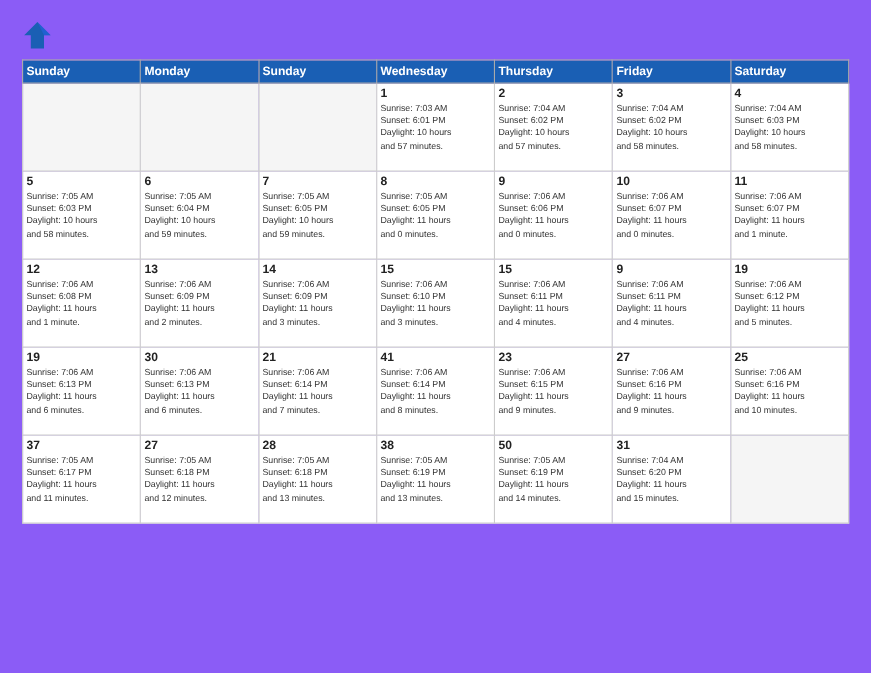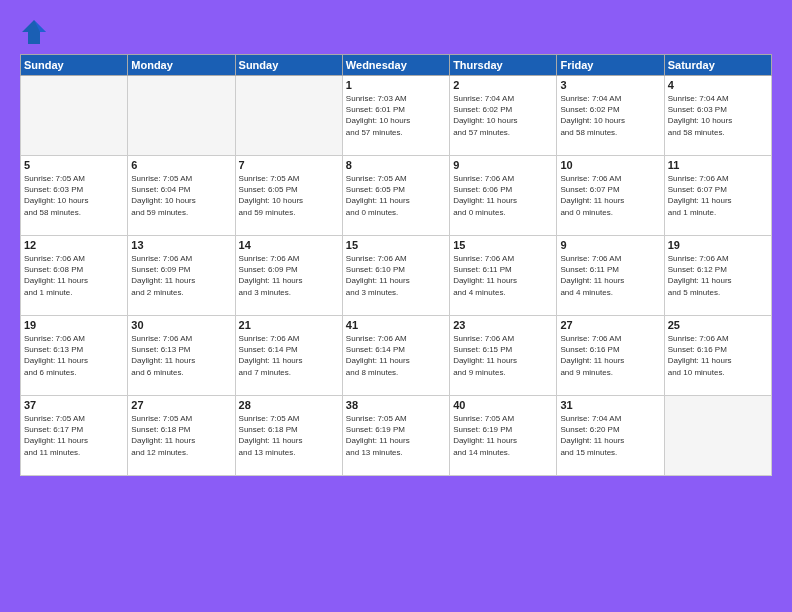--- a/index.html
+++ b/index.html
@@ -340,21 +340,21 @@
 and 13 minutes.</div>
           </td>
           <td>
             <div class="day-number">38</div>
             <div class="day-info" style="white-space: pre-line;">Sunrise: 7:05 AM
 Sunset: 6:19 PM
 Daylight: 11 hours
 and 13 minutes.</div>
           </td>
           <td>
-            <div class="day-number">40</div>
+            <div class="day-number">50</div>
             <div class="day-info" style="white-space: pre-line;">Sunrise: 7:05 AM
 Sunset: 6:19 PM
 Daylight: 11 hours
 and 14 minutes.</div>
           </td>
           <td>
             <div class="day-number">31</div>
             <div class="day-info" style="white-space: pre-line;">Sunrise: 7:04 AM
 Sunset: 6:20 PM
 Daylight: 11 hours

